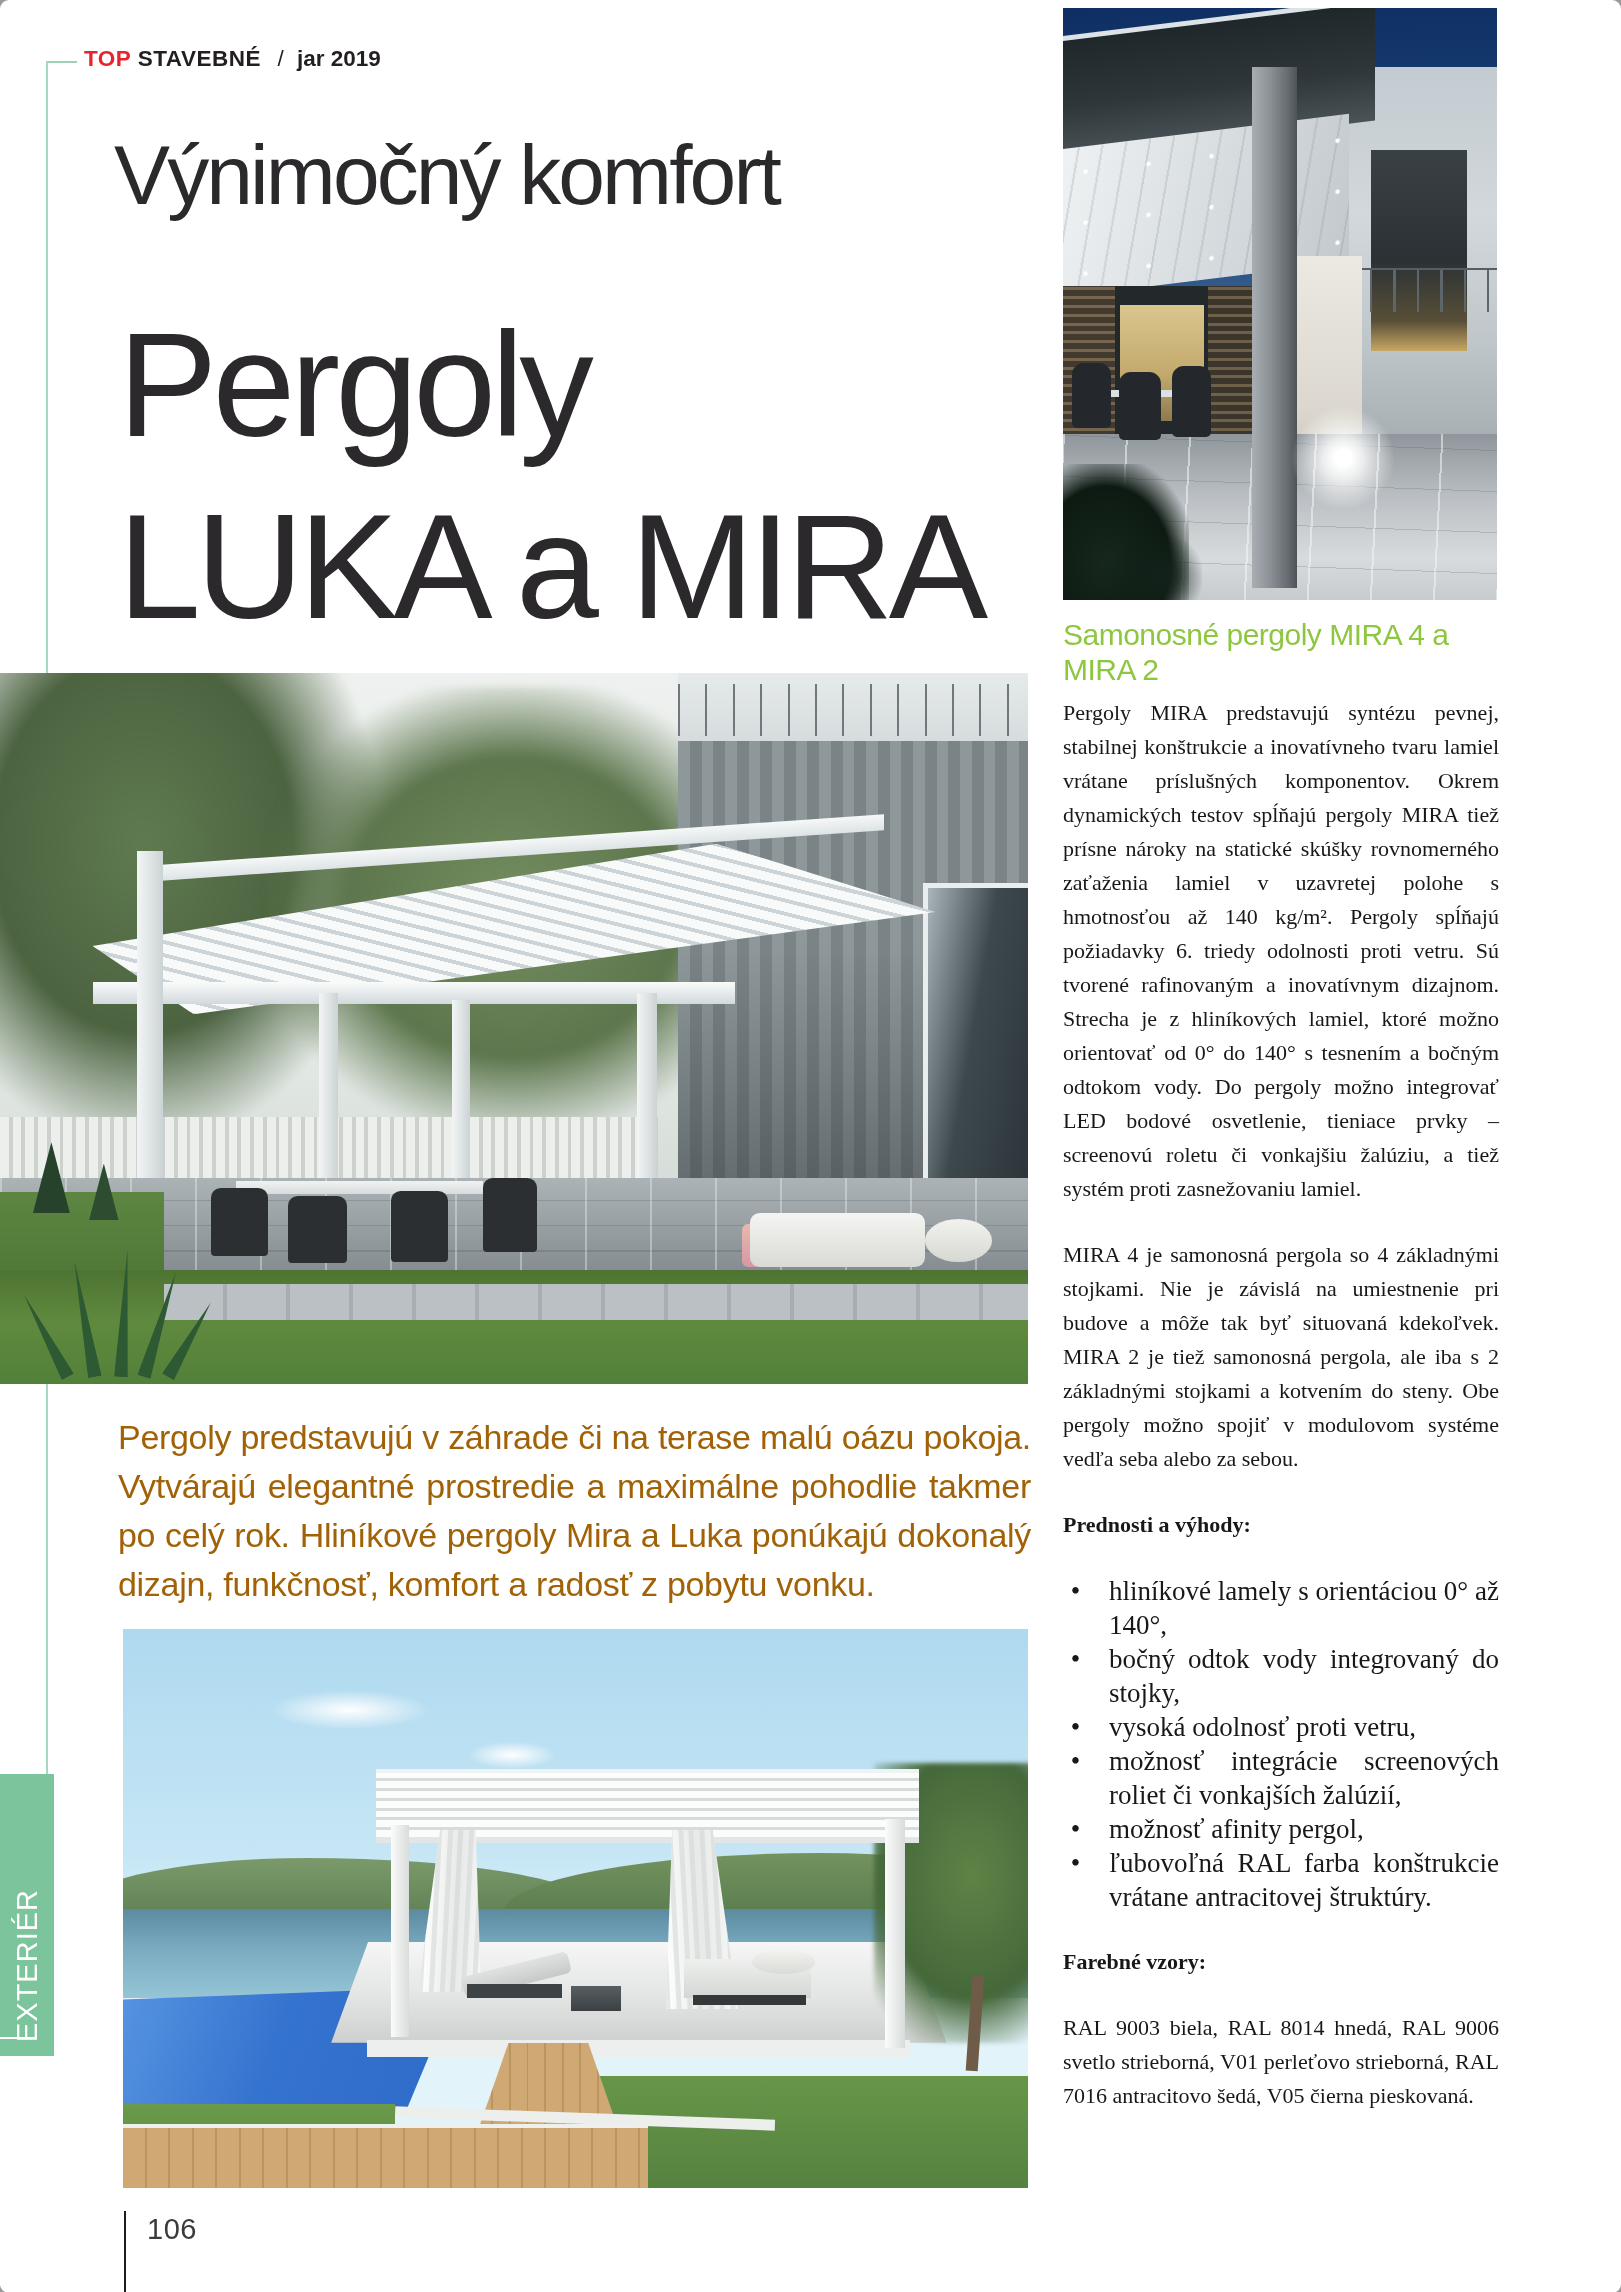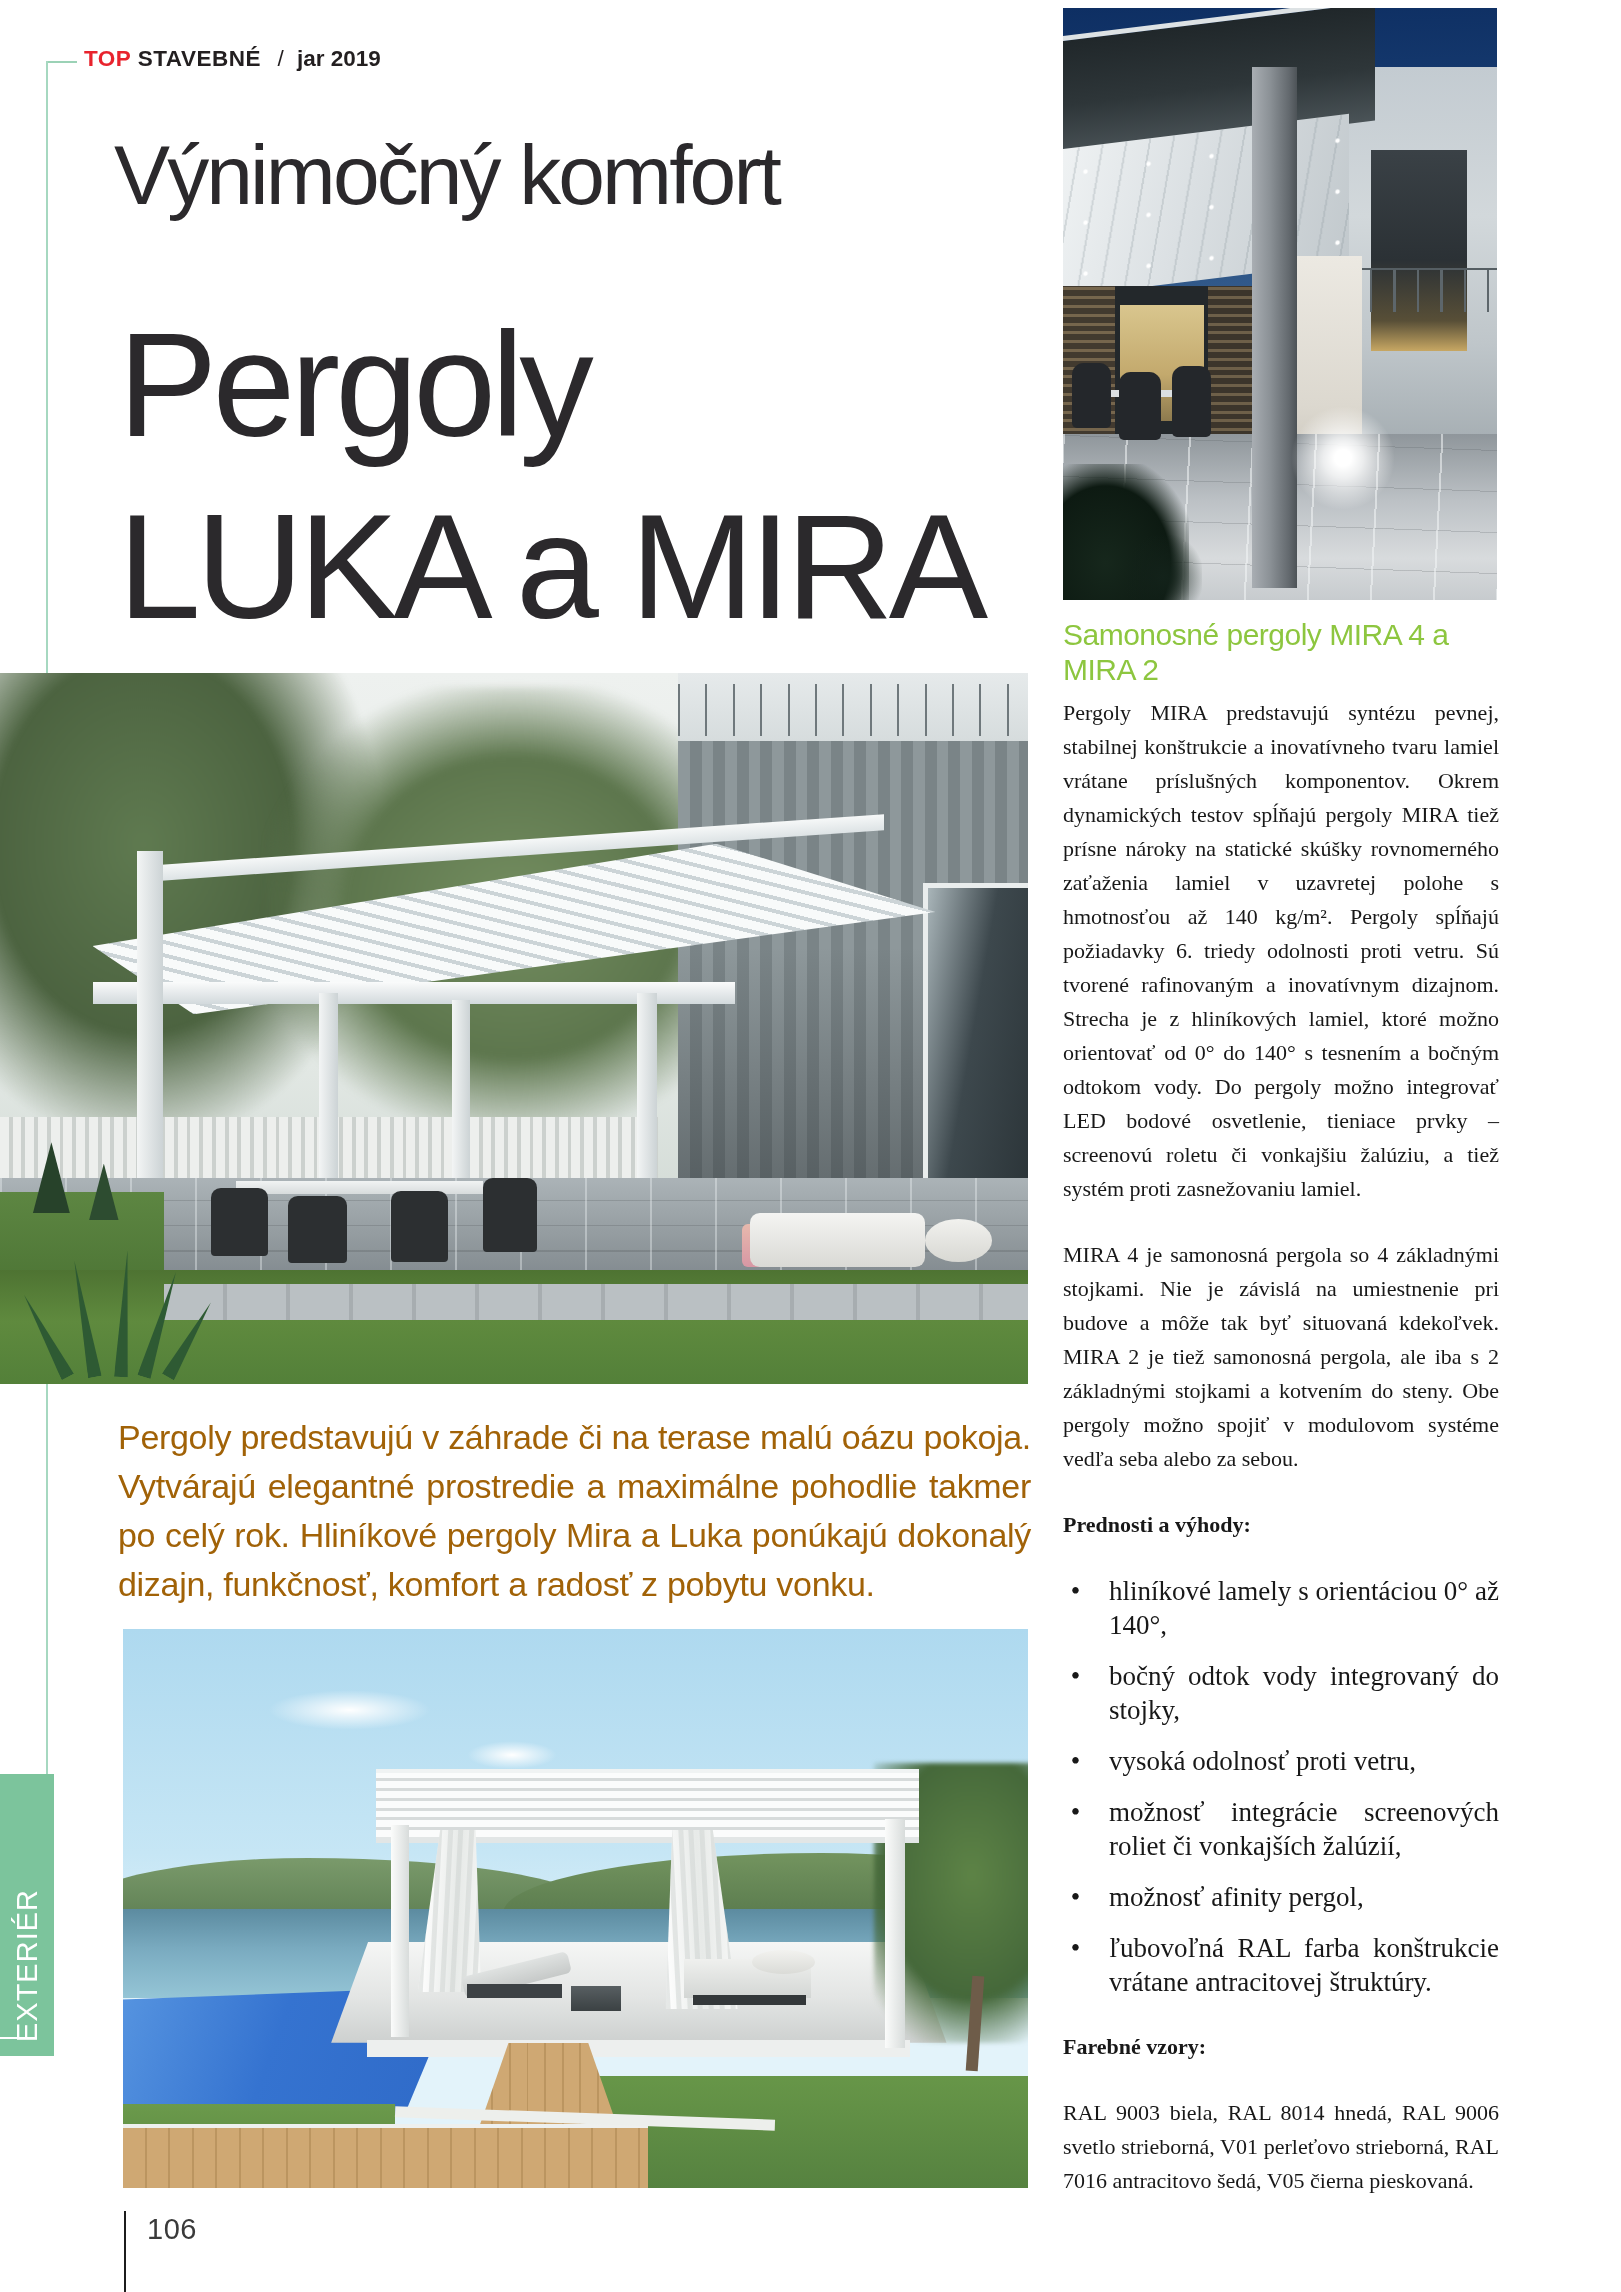--- a/index.html
+++ b/index.html
@@ -1,17 +1,17 @@
 <!DOCTYPE html>
 <html lang="sk"><head>
 <meta charset="utf-8">
 <style>
   html,body{margin:0;padding:0;background:#9a9a9a;}
   .page{position:relative;width:1621px;height:2293px;background:#ffffff;overflow:hidden;
-        font-family:"Liberation Sans",sans-serif;}
+        font-family:"Liberation Sans",sans-serif;border-radius:9px;}
   .abs{position:absolute;}
 
   
   .corner-h{left:46px;top:61px;width:31px;height:2px;background:#9bd2b6;}
   .corner-v{left:46px;top:61px;width:2px;height:1713px;background:#a6d8c0;}
   .header{left:84px;top:46px;font-size:22.5px;font-weight:bold;letter-spacing:0.5px;color:#231f20;white-space:nowrap;}
   .header .red{color:#e8232d;}
   .header .sep{font-weight:300;padding:0 5.9px 0 9.8px;}
   .header .issue{font-weight:700;letter-spacing:0;}
 
@@ -26,21 +26,21 @@
 
   
   .rightcol{left:1063px;top:617px;width:436px;color:#181818;}
   .rc-heading{font-family:"Liberation Sans",sans-serif;font-size:30px;line-height:35px;color:#8dc63f;
               letter-spacing:-0.5px;margin:0 0 8.8px 0;font-weight:400;}
   .rightcol p{font-family:Liberation Serif, serif;font-size:22px;line-height:34px;text-align:justify;
               margin:0 0 32px 0;hyphens:auto;-webkit-hyphens:auto;}
   .rc-subhead{font-family:"Liberation Serif",serif;font-size:27px;line-height:34px;font-weight:bold;margin:0;}
   .rc-list{list-style:none;margin:0 0 0 0;padding:0;}
   .rc-list li{position:relative;font-family:"Liberation Serif",serif;font-size:27px;line-height:34px;
-              text-align:justify;padding-left:46px;hyphens:auto;margin-top:17px;-webkit-hyphens:auto;}
+              text-align:justify;padding-left:46px;hyphens:auto;-webkit-hyphens:auto;}
   .rc-list li::before{content:"\2022";position:absolute;left:7.8px;top:0;}
   .rc-colors-head{margin-top:31px !important;}
   .rc-colors{margin-bottom:0 !important;}
 
   
   .side-bar{left:0;top:1774px;width:54px;height:282px;background:#7cc49c;display:flex;
             justify-content:center;align-items:flex-end;}
   .side-bar .label{writing-mode:vertical-rl;transform:rotate(180deg);color:#ffffff;font-size:29px;
                    font-weight:300;letter-spacing:1px;padding-bottom:0;margin-bottom:13.7px;}
   .side-tick{left:0;top:2037px;width:21.6px;height:2px;background:#ffffff;}

